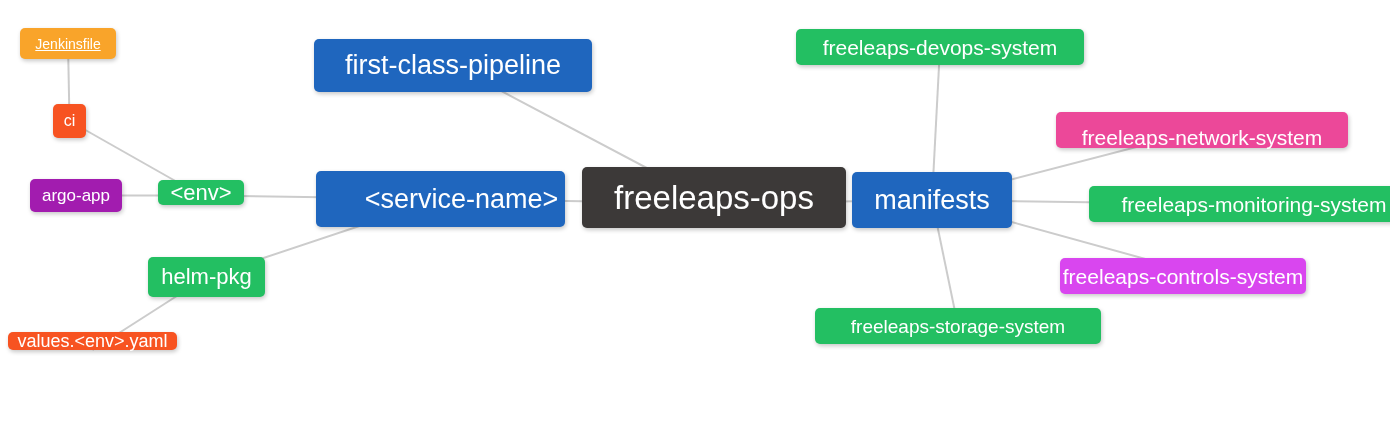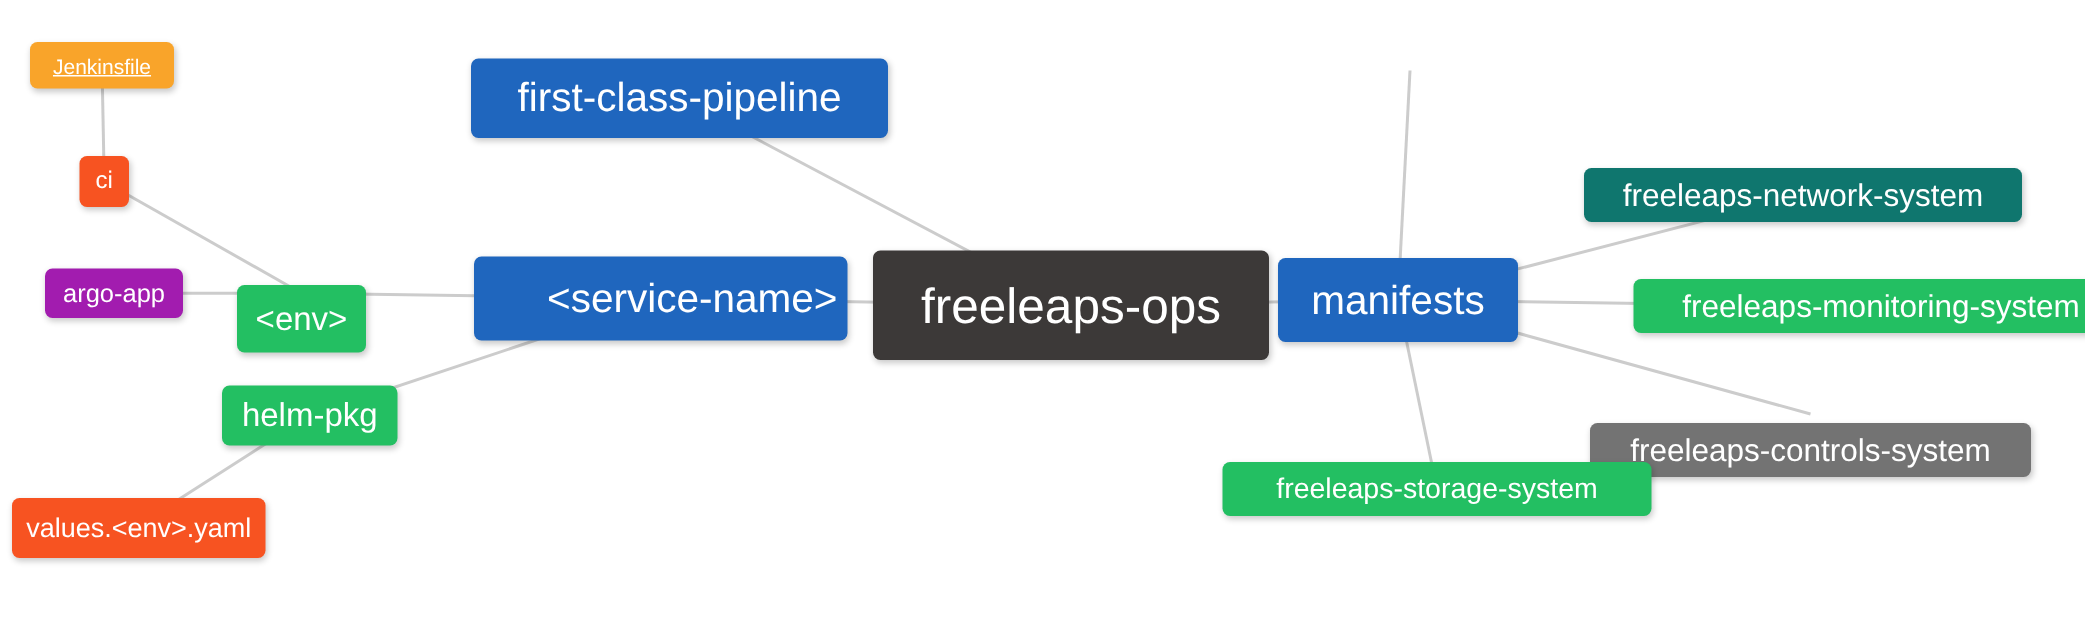--- a/index.html
+++ b/index.html
@@ -51,55 +51,58 @@
       <line x1="453" y1="65.5" x2="714" y2="203.5" stroke="#cccccc" stroke-width="2"></line>
       <line x1="440.5" y1="199" x2="714" y2="203.5" stroke="#cccccc" stroke-width="2"></line>
       <line x1="714" y1="203.5" x2="932" y2="200" stroke="#cccccc" stroke-width="2"></line>
       <line x1="932" y1="200" x2="940" y2="47" stroke="#cccccc" stroke-width="2"></line>
       <line x1="932" y1="200" x2="1202" y2="130" stroke="#cccccc" stroke-width="2"></line>
       <line x1="932" y1="200" x2="1213" y2="204" stroke="#cccccc" stroke-width="2"></line>
       <line x1="932" y1="200" x2="1207" y2="276" stroke="#cccccc" stroke-width="2"></line>
       <line x1="932" y1="200" x2="958" y2="326" stroke="#cccccc" stroke-width="2"></line>
     </svg>
 
-<div class="node" style="left: 582px; top: 167px; width: 264px; height: 73px; font-size: 33px; background: rgb(60, 57, 56); color: rgb(255, 255, 255);">
+<div class="node" style="left: 582px; top: 167px; width: 264px; height: 61px; font-size: 33px; background: rgb(60, 57, 56); color: rgb(255, 255, 255);">
       <span>freeleaps-ops</span>
     </div>
     <div class="node" style="left: 314px; top: 39px; width: 278px; height: 53px; font-size: 27px; background: rgb(31, 102, 190); color: rgb(255, 255, 255);">
       <span>first-class-pipeline</span>
     </div>
     <div class="node" style="left: 316px; top: 171px; width: 249px; height: 56px; font-size: 27px; background: rgb(31, 102, 190); color: rgb(255, 255, 255); padding-left: 42px;">
       <span>&lt;service-name&gt;</span>
     </div>
     <div class="node" style="left: 852px; top: 172px; width: 160px; height: 56px; font-size: 27px; background: rgb(31, 102, 190); color: rgb(255, 255, 255);">
       <span>manifests</span>
     </div>
-    <div class="node" style="left: 158px; top: 190px; width: 86px; height: 45px; font-size: 22px; background: rgb(35, 191, 98); color: rgb(255, 255, 255);">
+    <div class="node" style="left: 158px; top: 180px; width: 86px; height: 25px; font-size: 22px; background: rgb(35, 191, 98); color: rgb(255, 255, 255);">
       <span>&lt;env&gt;</span>
     </div>
     <div class="node" style="left: 148px; top: 257px; width: 117px; height: 40px; font-size: 22px; background: rgb(35, 191, 98); color: rgb(255, 255, 255);">
       <span>helm-pkg</span>
     </div>
     <div class="node" style="left: 53px; top: 104px; width: 33px; height: 34px; font-size: 16px; background: rgb(247, 83, 33); color: rgb(255, 255, 255);">
       <span>ci</span>
     </div>
     <div class="node" style="left: 30px; top: 179px; width: 92px; height: 33px; font-size: 17px; background: #a21caf; color: rgb(255, 255, 255);">
       <span>argo-app</span>
     </div>
     <div class="node" style="left: 20px; top: 28px; width: 96px; height: 31px; font-size: 14px; background: rgb(249, 164, 42); color: rgb(255, 255, 255); text-decoration: underline;">
       <span>Jenkinsfile</span>
     </div>
-    <div class="node" style="left: 8px; top: 332px; width: 169px; height: 40px; font-size: 18px; background: rgb(247, 83, 33); color: rgb(255, 255, 255);">
+    <div class="node" style="left: 8px; top: 332px; width: 169px; height: 18px; font-size: 18px; background: rgb(247, 83, 33); color: rgb(255, 255, 255);">
       <span>values.&lt;env&gt;.yaml</span>
     </div>
-    <div class="node" style="left: 1056px; top: 112px; width: 292px; height: 36px; font-size: 21px; background: #0f766e; color: rgb(255, 255, 255);">
+    <div class="node" style="left: 796px; top: 29px; width: 288px; height: 36px; font-size: 21px; background: rgb(35, 191, 98); color: rgb(255, 255, 255);">
+      <span>freeleaps-devops-system</span>
+    </div>
+    <div class="node" style="left: 1056px; top: 112px; width: 292px; height: 36px; font-size: 21px; background: #ec4899; color: rgb(255, 255, 255); align-items: flex-end;">
       <span>freeleaps-network-system</span>
     </div>
     <div class="node" style="left: 1048px; top: 186px; width: 330px; height: 36px; font-size: 21px; background: rgb(35, 191, 98); color: rgb(255, 255, 255); margin-left: 41px;">
       <span>freeleaps-monitoring-system</span>
     </div>
-    <div class="node" style="left: 1060px; top: 258px; width: 294px; height: 36px; font-size: 21px; background: #737373; color: rgb(255, 255, 255); margin-top: 24px;">
+    <div class="node" style="left: 1060px; top: 258px; width: 246px; height: 36px; font-size: 21px; background: #d946ef; color: rgb(255, 255, 255);">
       <span>freeleaps-controls-system</span>
     </div>
     <div class="node" style="left: 815px; top: 308px; width: 286px; height: 36px; font-size: 19px; background: rgb(35, 191, 98); color: rgb(255, 255, 255);">
       <span>freeleaps-storage-system</span>
     </div>
   </div>
 
 </body></html>

